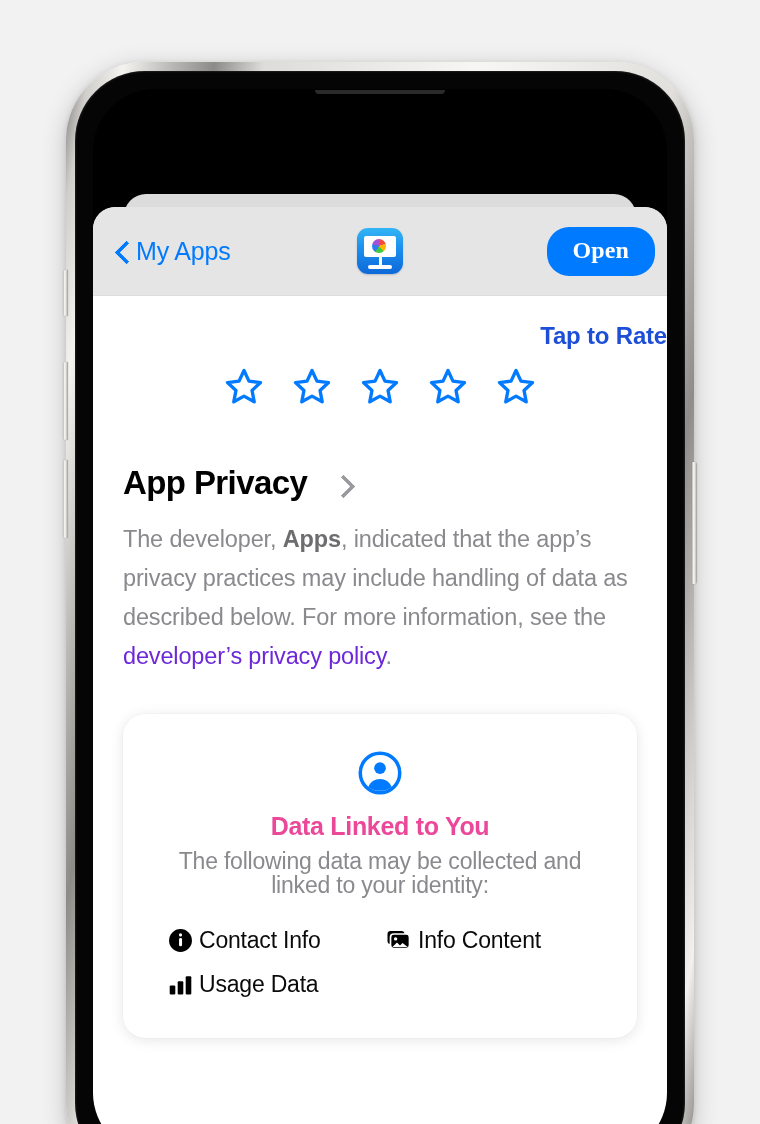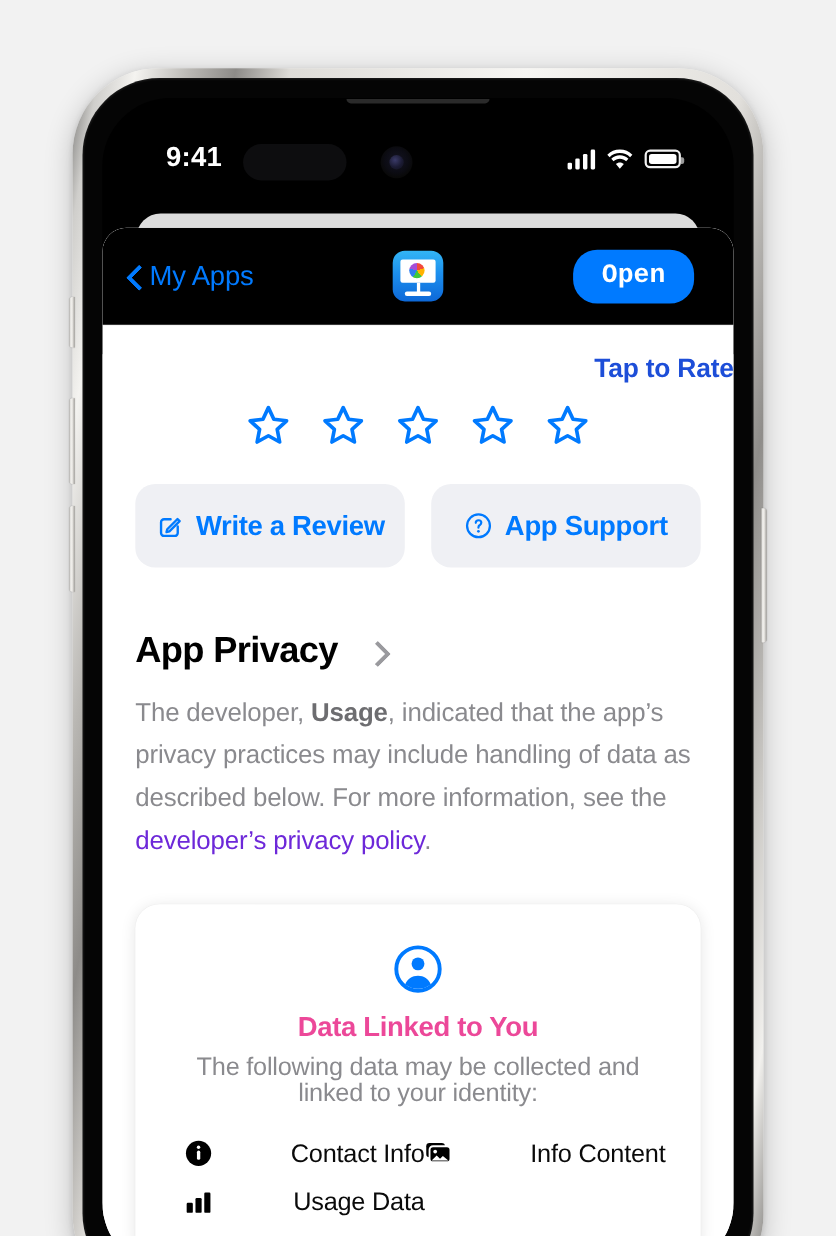--- a/index.html
+++ b/index.html
@@ -179,21 +179,21 @@
     bottom: 0;
     border-radius: 22px 22px 0 0;
     background: #ffffff;
     overflow: hidden;
   }
 
   
   #nav-bar {
     position: relative;
     height: 88px;
-    background: #000000;
+    background: #e5e5e5;
     border-bottom: 1px solid #dcdcdc;
     border-radius: 22px 22px 0 0;
     display: flex;
     align-items: center;
   }
   #nav-back {
     position: absolute;
     left: 22px;
     display: flex;
     align-items: center;
@@ -253,31 +253,31 @@
   }
   #nav-app-icon .kn-base {
     position: absolute;
     left: 11px; top: 37px;
     width: 24px; height: 4px;
     border-radius: 2px;
     background: #fff;
   }
   #open-button {
     position: absolute;
-    right: 36px;
+    right: 12px;
     background: #007aff;
     color: #fff;
     font-size: 24px;
     font-weight: bold;
     padding: 10px 26px 12px;
     border-radius: 22px;
     border: none;
     cursor: pointer;
     letter-spacing: 0.1px;
-    font-family: Liberation Mono, monospace;
+    font-family: Liberation Serif, serif;
     text-align: center;
   }
 
   
   #content {
     padding: 0;
     background: #fff;
   }
   #rate-title {
     text-align: right;
@@ -394,22 +394,21 @@
   #data-types {
     display: grid;
     grid-template-columns: 1fr 1fr;
     gap: 17px 0;
     margin-top: 30px;
     padding-left: 12px;
   }
   .data-type {
     display: flex;
     align-items: center;
-    gap: 16px;
-    justify-content: space-between;
+    gap: 5px;
   }
   .data-type-icon {
     width: 27px;
     height: 27px;
     flex: 0 0 27px;
     display: flex;
     align-items: center;
     justify-content: center;
   }
   .data-type-label {
@@ -418,39 +417,20 @@
     letter-spacing: -0.2px;
   }
 </style>
 </head>
 <body>
 
 <div id="phone-frame">
   <div id="phone-inner-bezel">
     <div id="phone-screen">
 
-      <div id="status-bar">
-        <div id="status-time">9:41</div>
-        <div id="dynamic-island"></div>
-        <div id="front-camera"></div>
-        <div id="status-right">
-          <div id="signal-icon">
-            <i></i>
-              <i></i>
-              <i></i>
-              <i></i>
-          </div>
-          <svg width="25" height="19" viewBox="0 0 25 19">
-            <path d="M12.5 4.2c3.6 0 6.9 1.4 9.3 3.7l2.1-2.3C21 2.7 16.9 1 12.5 1S4 2.7 1.1 5.6l2.1 2.3C5.6 5.6 8.9 4.2 12.5 4.2z" fill="#fff"></path>
-            <path d="M12.5 9.3c2.2 0 4.2.9 5.7 2.3l2.1-2.3c-2-1.9-4.8-3.1-7.8-3.1s-5.8 1.2-7.8 3.1l2.1 2.3c1.5-1.4 3.5-2.3 5.7-2.3z" fill="#fff"></path>
-            <path d="M12.5 18.3l3.6-4.1c-.9-.9-2.2-1.5-3.6-1.5s-2.7.6-3.6 1.5l3.6 4.1z" fill="#fff"></path>
-          </svg>
-          <div id="battery-icon"></div>
-        </div>
-      </div>
 
       <div id="sheet-back"></div>
 
       <div id="sheet-front">
 
         <div id="nav-bar">
           <div id="nav-back">
             <span id="chevron-left-icon"></span>
             <span id="nav-back-label">My Apps</span>
           </div>
@@ -478,44 +458,27 @@
               <path d="M12 2.6l2.83 6.03 6.62.82-4.87 4.5 1.27 6.52L12 17.22l-5.85 3.25 1.27-6.52-4.87-4.5 6.62-.82z" fill="none" stroke="#007aff" stroke-width="1.9" stroke-linejoin="round"></path>
             </svg>
             <svg class="star-icon" viewBox="0 0 24 24">
               <path d="M12 2.6l2.83 6.03 6.62.82-4.87 4.5 1.27 6.52L12 17.22l-5.85 3.25 1.27-6.52-4.87-4.5 6.62-.82z" fill="none" stroke="#007aff" stroke-width="1.9" stroke-linejoin="round"></path>
             </svg>
             <svg class="star-icon" viewBox="0 0 24 24">
               <path d="M12 2.6l2.83 6.03 6.62.82-4.87 4.5 1.27 6.52L12 17.22l-5.85 3.25 1.27-6.52-4.87-4.5 6.62-.82z" fill="none" stroke="#007aff" stroke-width="1.9" stroke-linejoin="round"></path>
             </svg>
           </div>
 
-          <div id="action-row">
-            <button class="action-button">
-              <svg width="26" height="26" viewBox="0 0 24 24">
-                <path d="M19 12.5V18a2.5 2.5 0 0 1-2.5 2.5h-9A2.5 2.5 0 0 1 5 18V9a2.5 2.5 0 0 1 2.5-2.5H13" fill="none" stroke="#007aff" stroke-width="2" stroke-linecap="round"></path>
-                <path d="M10.2 14.9l8.6-8.6 1.8 1.8-8.6 8.6-2.4.6z" fill="none" stroke="#007aff" stroke-width="2" stroke-linejoin="round"></path>
-              </svg>
-              <span>Write a Review</span>
-            </button>
-            <button class="action-button">
-              <svg width="26" height="26" viewBox="0 0 24 24">
-                <circle cx="12" cy="12" r="9.6" fill="none" stroke="#007aff" stroke-width="1.9"></circle>
-                <path d="M9.7 9.5c0-1.3 1.05-2.2 2.35-2.2s2.3.85 2.3 2.05c0 1.1-.6 1.6-1.45 2.2-.75.5-.95.95-.95 1.75v.3" fill="none" stroke="#007aff" stroke-width="1.8" stroke-linecap="round"></path>
-                <circle cx="11.95" cy="16.6" r="1.15" fill="#007aff"></circle>
-              </svg>
-              <span>App Support</span>
-            </button>
-          </div>
 
           <div id="privacy-section">
             <div id="privacy-heading">
               <span id="privacy-title">App Privacy</span>
               <span id="chevron-right-icon"></span>
             </div>
-            <div id="privacy-body"><span>The developer, </span><b>Usage</b><span>, indicated that the app’s privacy practices may include handling of data as described below. For more information, see the </span><a id="privacy-policy-link" href="#">developer’s privacy policy</a><span>.</span></div>
+            <div id="privacy-body"><span>The developer, </span><b>Apps</b><span>, indicated that the app’s privacy practices may include handling of data as described below. For more information, see the </span><a id="privacy-policy-link" href="#">developer’s privacy policy</a><span>.</span></div>
           </div>
 
           <div id="data-card">
             <div id="person-icon-wrap">
               <svg width="46" height="46" viewBox="0 0 24 24">
                 <circle cx="12" cy="12" r="10.3" fill="none" stroke="#007aff" stroke-width="1.85"></circle>
                 <circle cx="12" cy="9.5" r="3.05" fill="#007aff"></circle>
                 <path d="M5.9 19.3c1.05-2.7 3.35-4.2 6.1-4.2s5.05 1.5 6.1 4.2a10.2 10.2 0 0 1-12.2 0z" fill="#007aff"></path>
               </svg>
             </div>

